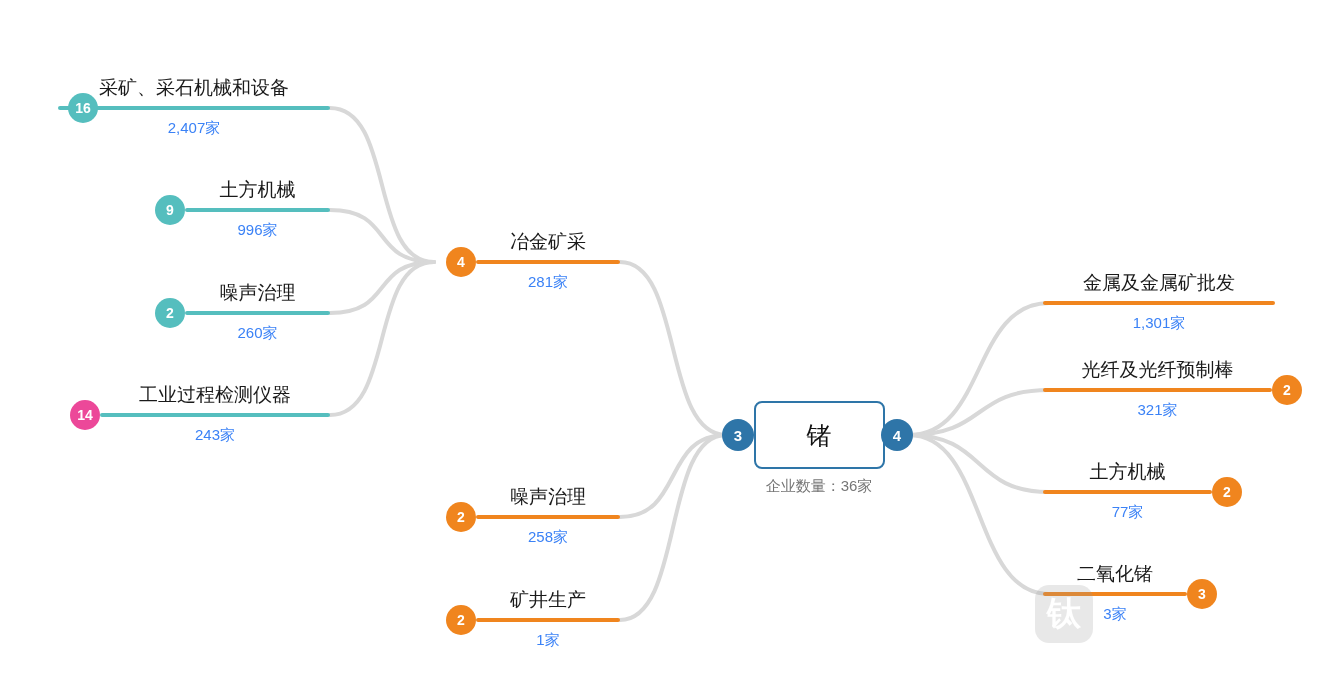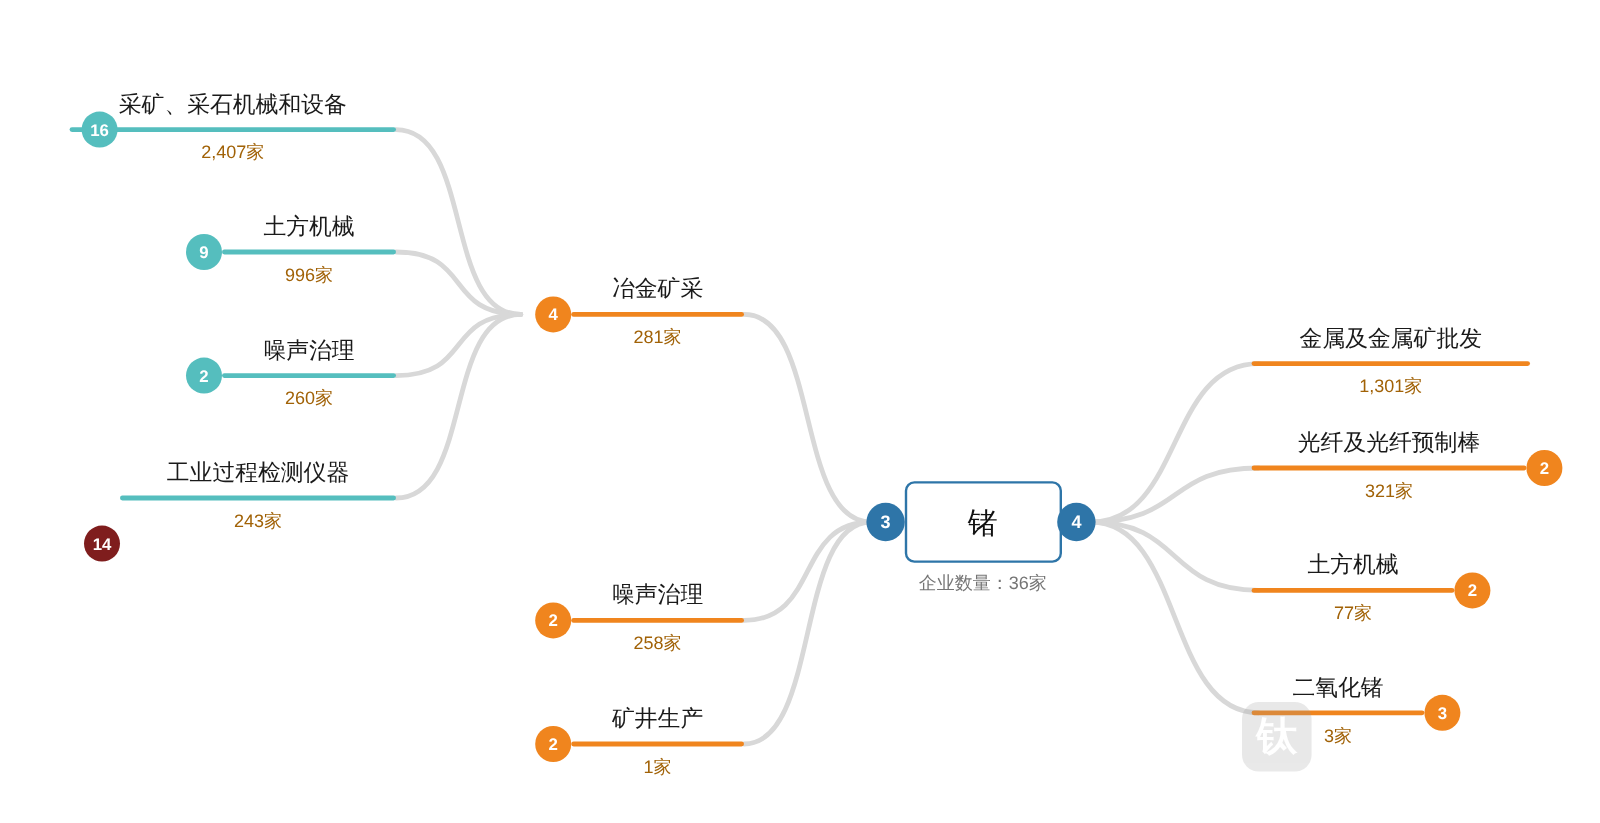--- a/index.html
+++ b/index.html
@@ -44,21 +44,21 @@
     white-space: nowrap;
     font-size: 19px;
     color: #1a1a1a;
     line-height: 1;
     bottom: 9px;
   }
   .node .count {
     position: absolute;
     white-space: nowrap;
     font-size: 15px;
-    color: #a16207;
+    color: #3b82f6;
     line-height: 1;
     top: 14px;
   }
   .node .badge {
     position: absolute;
     width: 30px;
     height: 30px;
     border-radius: 50%;
     color: #ffffff;
     font-size: 14px;
@@ -185,21 +185,21 @@
       <div class="node" style="left: 185px; top: 311px; width: 145px;">
         <div class="bar" style="left: 0px; width: 145px; background: rgb(85, 190, 190);"></div>
         <div class="title" style="left: 72.5px; transform: translateX(-50%);">噪声治理</div>
         <div class="count" style="left: 72.5px; transform: translateX(-50%);">260家</div>
         <div class="badge" style="background: rgb(85, 190, 190); left: -30px;">2</div>
       </div>
       <div class="node" style="left: 100px; top: 413px; width: 230px;">
         <div class="bar" style="left: 0px; width: 230px; background: rgb(85, 190, 190);"></div>
         <div class="title" style="left: 115px; transform: translateX(-50%);">工业过程检测仪器</div>
         <div class="count" style="left: 115px; transform: translateX(-50%);">243家</div>
-        <div class="badge" style="background: #7f1d1d; left: -30px; margin-top: 38px;">14</div>
+        <div class="badge" style="background: #ec4899; left: -30px;">14</div>
       </div>
     </div>
 
   <div id="left-branch-nodes">
       <div class="node" style="left: 476px; top: 260px; width: 144px;">
         <div class="bar" style="left: 0px; width: 144px; background: rgb(240, 133, 30);"></div>
         <div class="title" style="left: 72px; transform: translateX(-50%);">冶金矿采</div>
         <div class="count" style="left: 72px; transform: translateX(-50%);">281家</div>
         <div class="badge" style="background: rgb(240, 133, 30); left: -30px;">4</div>
       </div>

